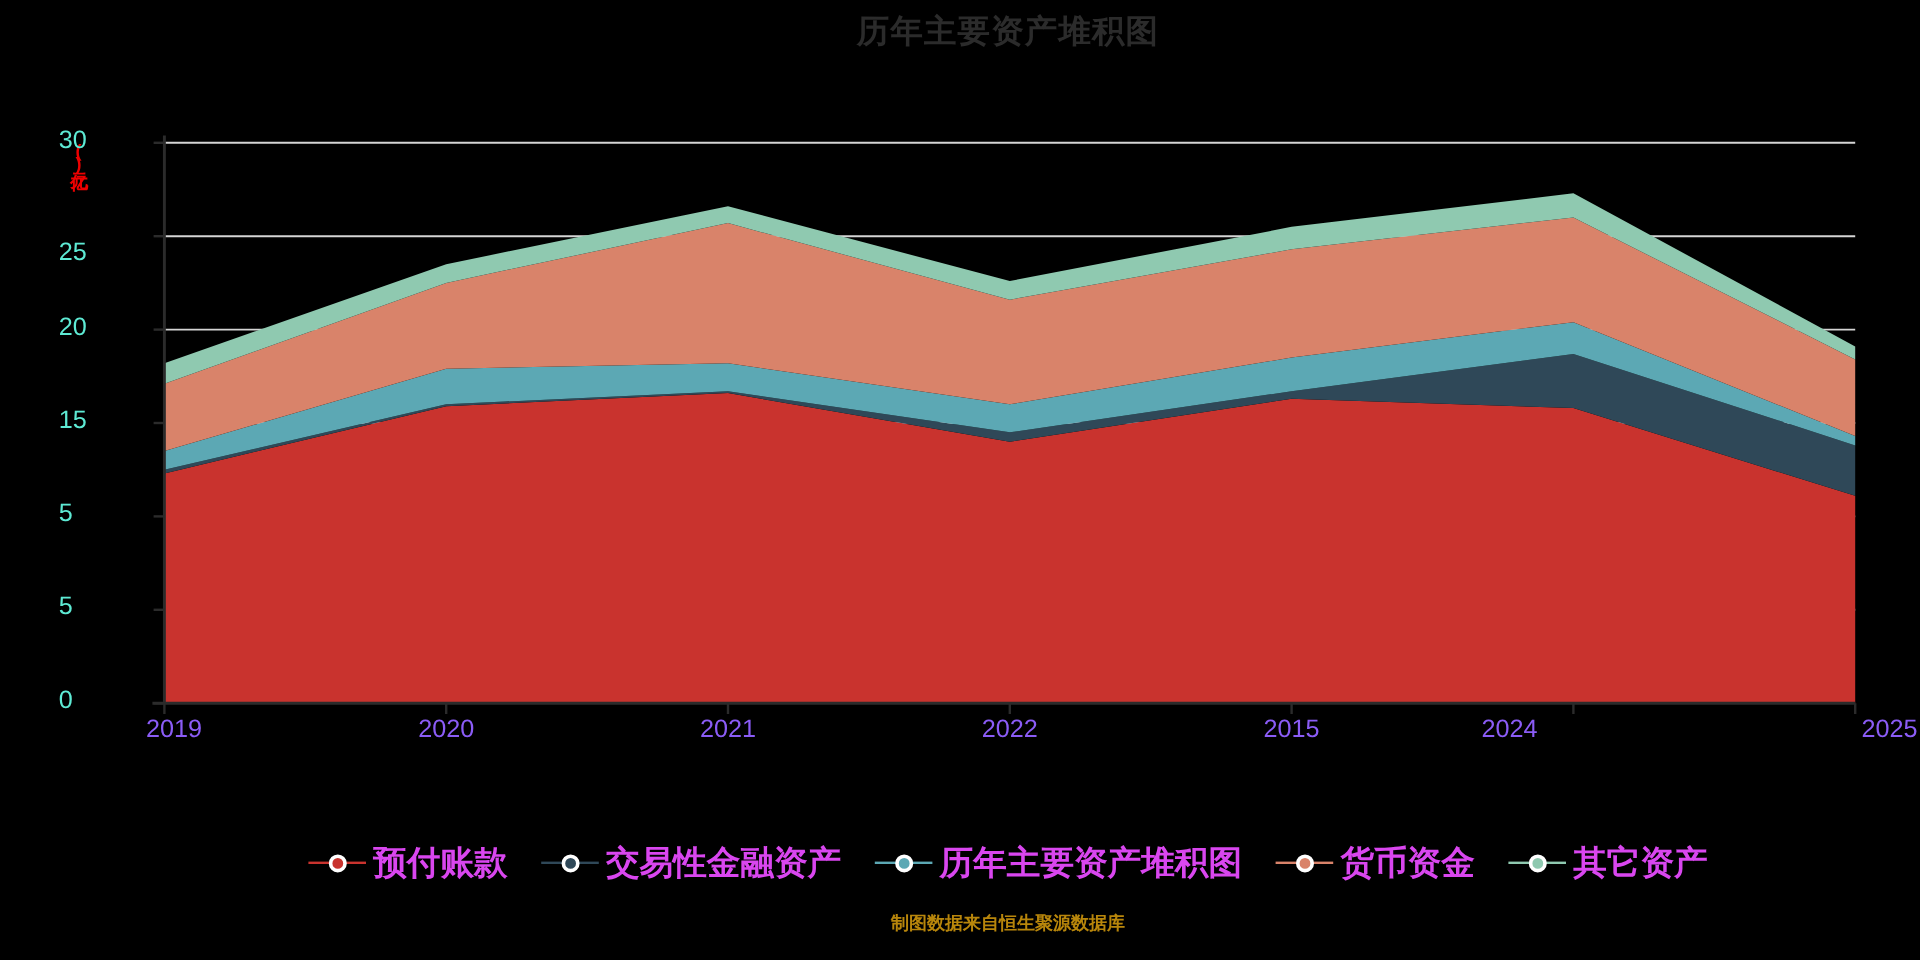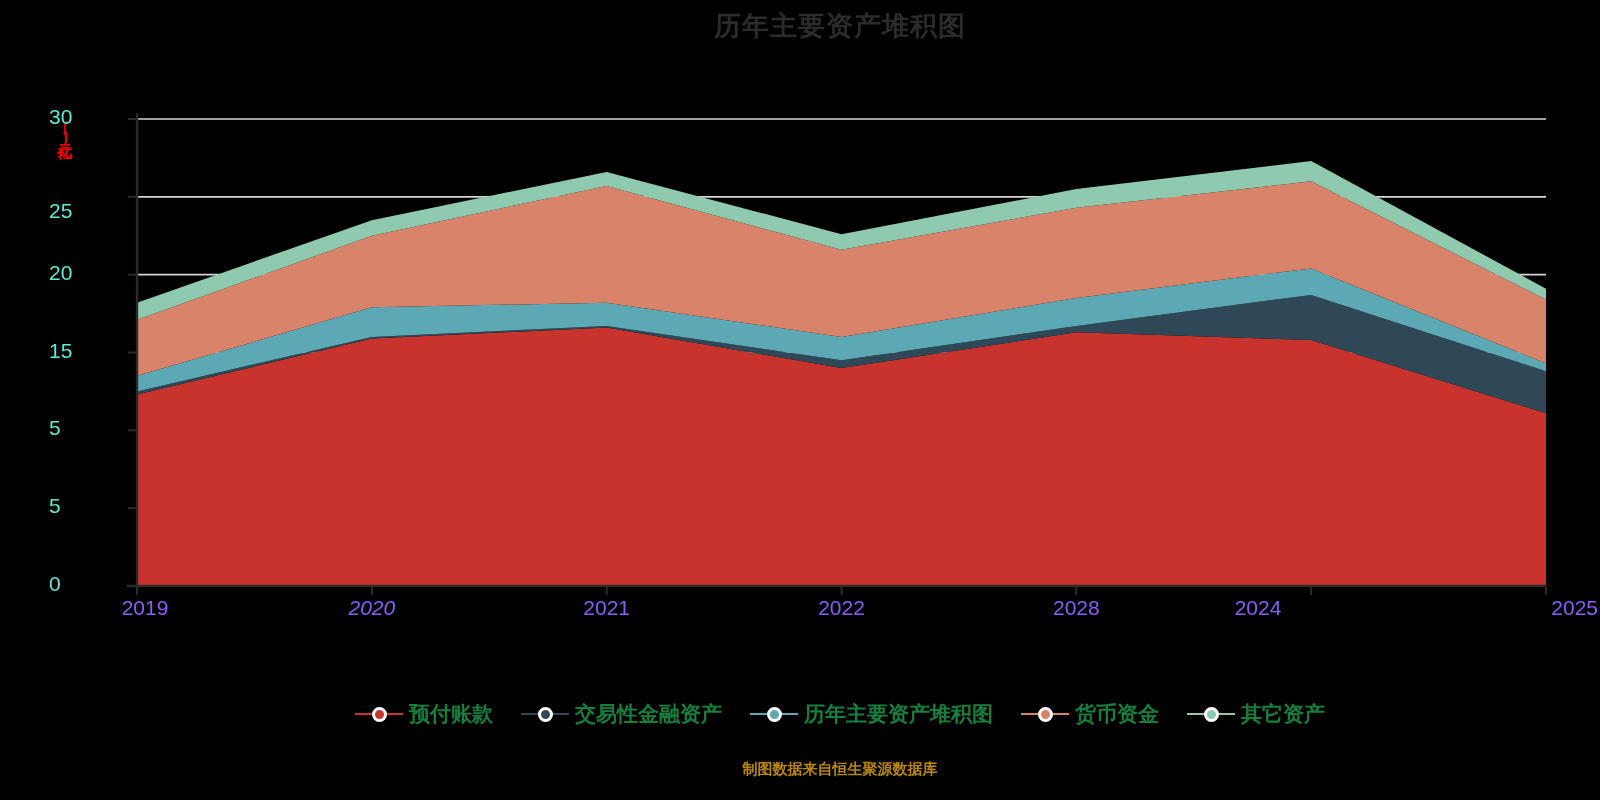--- a/index.html
+++ b/index.html
@@ -28,21 +28,21 @@
   }
 
   .legend{
     position:absolute;left:0;top:700px;width:1600px;
     display:flex;justify-content:center;align-items:center;gap:0px;
   }
   .legend-item{display:flex;align-items:center;margin:0 14px;cursor:pointer;}
   .legend-mark{position:relative;width:48px;height:18px;display:flex;align-items:center;justify-content:center;}
   .legend-mark .bar{position:absolute;left:0;top:8px;width:48px;height:2px;}
   .legend-mark .dot{position:relative;width:15px;height:15px;border-radius:50%;border:3px solid #fff;box-sizing:border-box;}
-  .legend-label{margin-left:6px;color:#15803d;font-size:21px;font-weight:bold;letter-spacing:0px;}
+  .legend-label{margin-left:6px;color:#d946ef;font-size:28px;font-weight:bold;letter-spacing:0px;}
 
   .footer-note{
     position:absolute;left:0;top:760px;width:1600px;text-align:center;
     color:#b8860b;font-size:15px;font-weight:bold;
   }
 </style>
 </head>
 <body>
 
 <div id="root">
@@ -88,24 +88,24 @@
       <div class="ytick" style="left: 9px; top: 572px;">0</div>
       <div class="ytick" style="left: 9px; top: 494.167px;">5</div>
       <div class="ytick" style="left: 9px; top: 416.333px;">5</div>
       <div class="ytick" style="left: 9px; top: 338.5px;">15</div>
       <div class="ytick" style="left: 9px; top: 260.667px;">20</div>
       <div class="ytick" style="left: 9px; top: 199px;">25</div>
       <div class="ytick" style="left: 9px; top: 105px;">30</div>
     </div>
   <div id="xtick-holder">
       <div class="xtick" style="left: 45px;">2019</div>
-      <div class="xtick" style="left: 271.833px; font-style: italic;">2020</div>
+      <div class="xtick" style="left: 271.833px;">2020</div>
       <div class="xtick" style="left: 506.667px;">2021</div>
       <div class="xtick" style="left: 741.5px;">2022</div>
-      <div class="xtick" style="left: 976.333px;">2028</div>
+      <div class="xtick" style="left: 976.333px;">2015</div>
       <div class="xtick" style="left: 1158px;">2024</div>
       <div class="xtick" style="left: 1438px; text-align: right;">2025</div>
     </div>
 
   <div class="legend" id="legend-holder">
       <div class="legend-item">
         <span class="legend-mark">
           <span class="bar" style="background: rgb(201, 51, 46);"></span>
           <span class="dot" style="background: rgb(201, 51, 46);"></span>
         </span>

